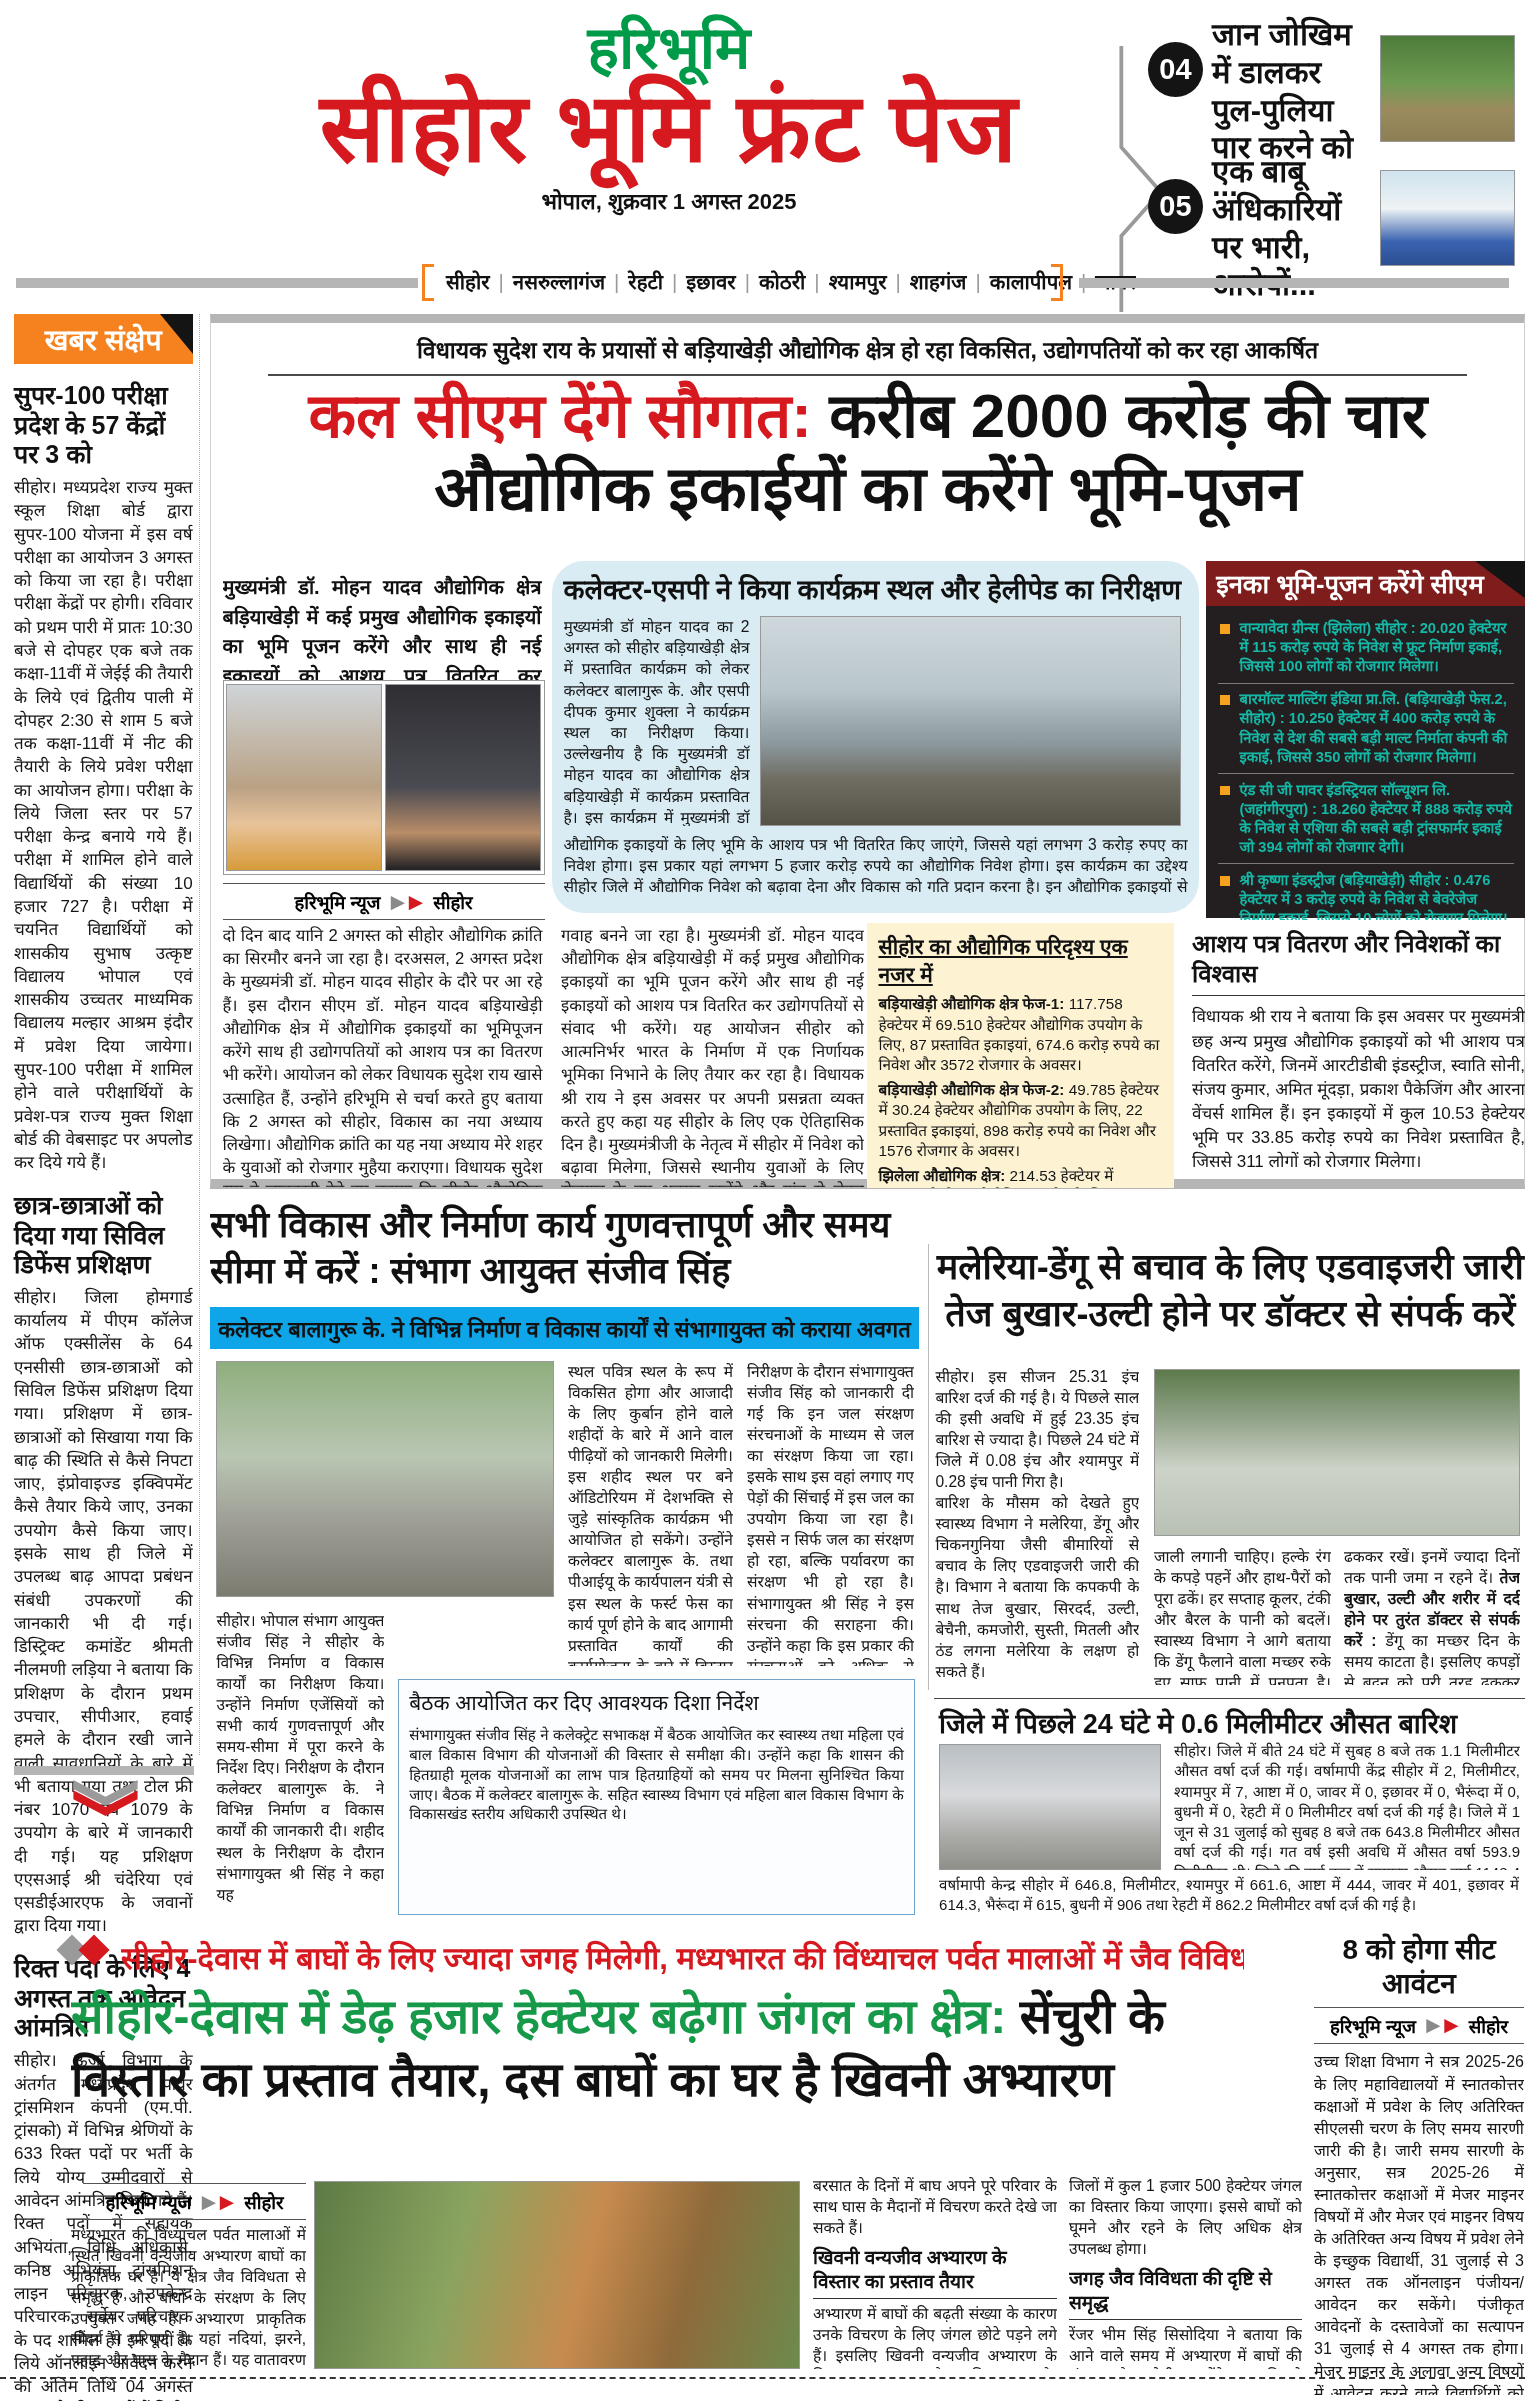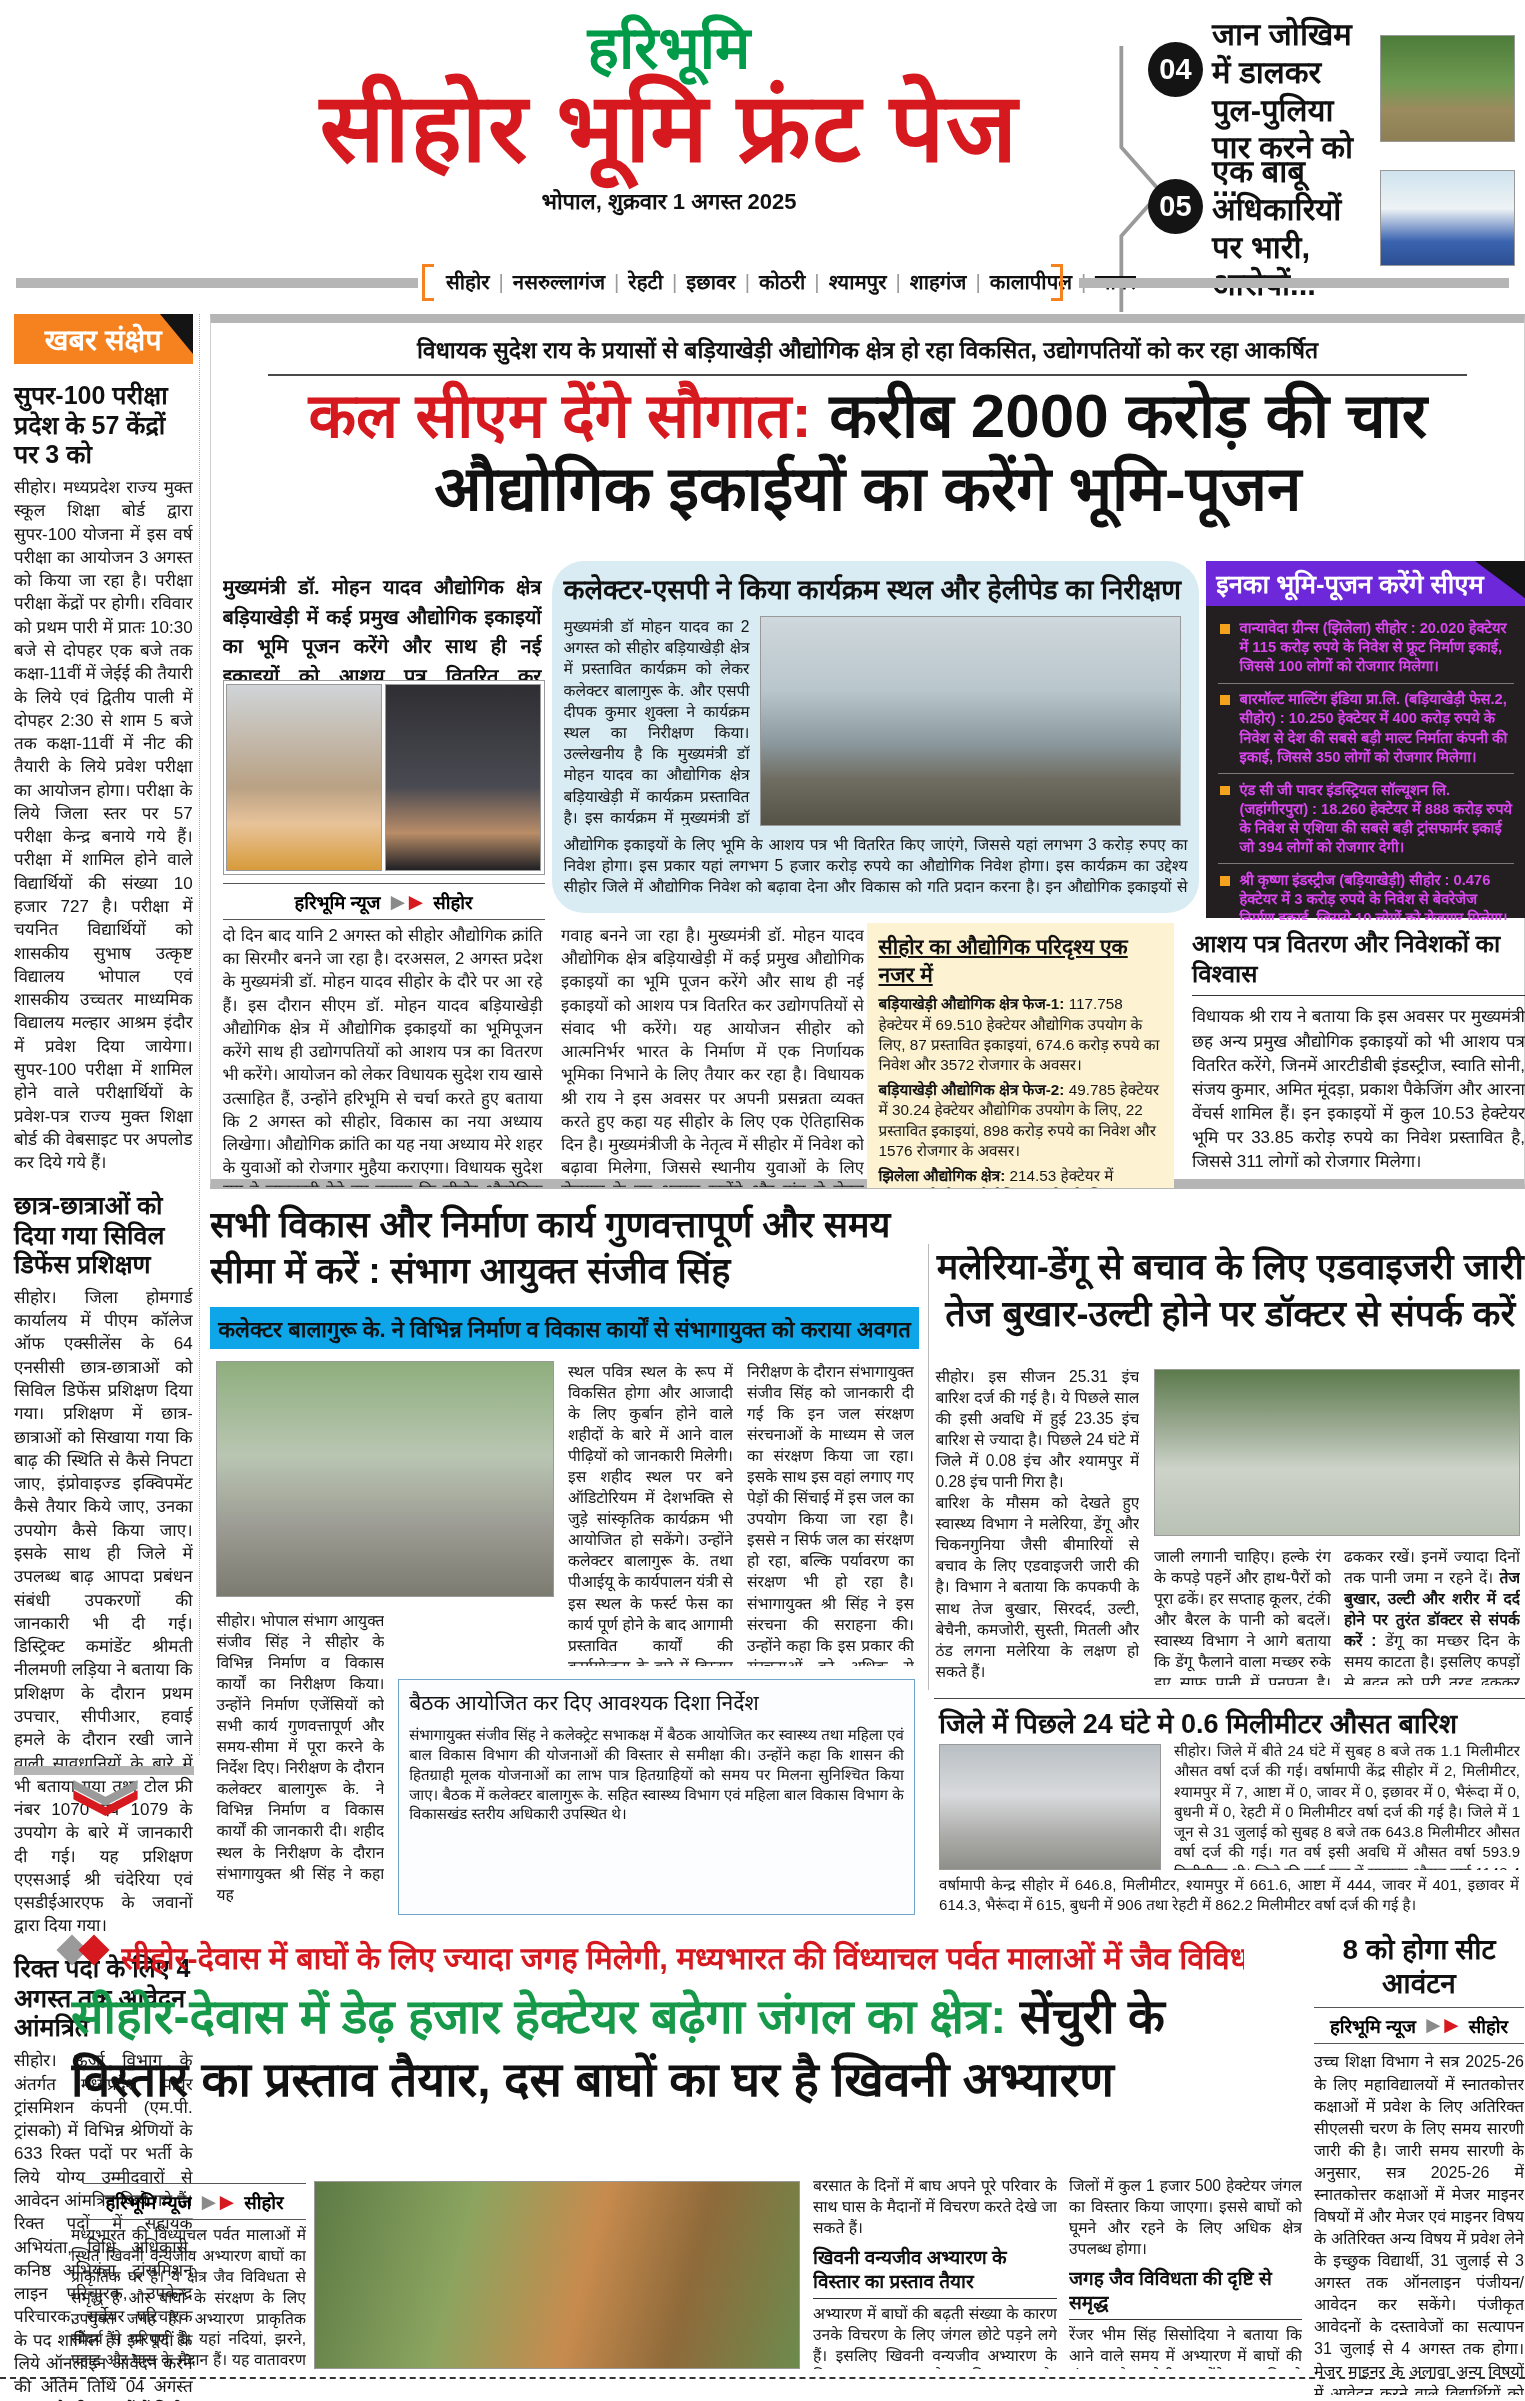--- a/index.html
+++ b/index.html
@@ -52,24 +52,24 @@
   .lead-para { font-size:20px; font-weight:700; line-height:1.48; color:#111; }
   .byline { display:flex; align-items:center; gap:10.2px; justify-content:center; border-top:1.3px solid #555; border-bottom:1.3px solid #555; padding:5.1px 0; font-size:18.5px; font-weight:700; }
   .byline .chev1 { color:#8a8a8a; } .byline .chev2 { color:#d6191f; margin-left:-6.4px; }
   .bodycol { font-size:16.6px; line-height:1.4; color:#151515; }
 
   .blue-box { background:#d9ecf3; padding:9px 11.5px;border-radius:32px; }
   .blue-box h2 { font-size:27.4px; font-weight:800; color:#111; margin-bottom:9px; }
   .blue-text { font-size:15.6px; line-height:1.36; color:#151515; }
 
   .pujan { background:#231f20; }
-  .pujan-head { position:relative; background:#6d28d9; color:#fff; font-size:25.5px; font-weight:800; padding:5.1px 10.2px 6.4px; }
+  .pujan-head { position:relative; background:#7f1d1d; color:#fff; font-size:25.5px; font-weight:800; padding:5.1px 10.2px 6.4px; }
   .pujan-head::after { content:""; position:absolute; right:-0.6px; top:0; border-top:38px solid #141414; border-left:51px solid transparent; }
   .pujan ul { list-style:none; padding:6.4px 11.5px; }
-  .pujan li { position:relative; color:#d946ef; font-size:14.7px; font-weight:600; line-height:1.3; padding:6.4px 0 6.4px 22px; border-bottom:0.6px solid #7a7a7a; }
+  .pujan li { position:relative; color:#14b8a6; font-size:14.7px; font-weight:600; line-height:1.3; padding:6.4px 0 6.4px 22px; border-bottom:0.6px solid #7a7a7a; }
   .pujan li:last-child { border-bottom:none; }
   .pujan li::before { content:""; position:absolute; left:2.6px; top:11.5px; width:9.6px; height:9.6px; background:#f5a21f; }
 
   .cream { background:#fdf3d3; padding:9px 11.5px; }
   .cream h3 { font-size:21px; font-weight:800; text-decoration:underline; margin-bottom:6.4px; color:#111; }
   .cream p { font-size:15.3px; line-height:1.32; color:#151515; margin-bottom:5.1px; }
   .cream p b { font-weight:800; }
 
   .vish h3 { font-size:24px; font-weight:800; color:#111; border-bottom:1.9px solid #333; padding-bottom:6.4px; margin-bottom:9px; line-height:1.25; }
   .vish p { font-size:17px; line-height:1.42; color:#151515; }

